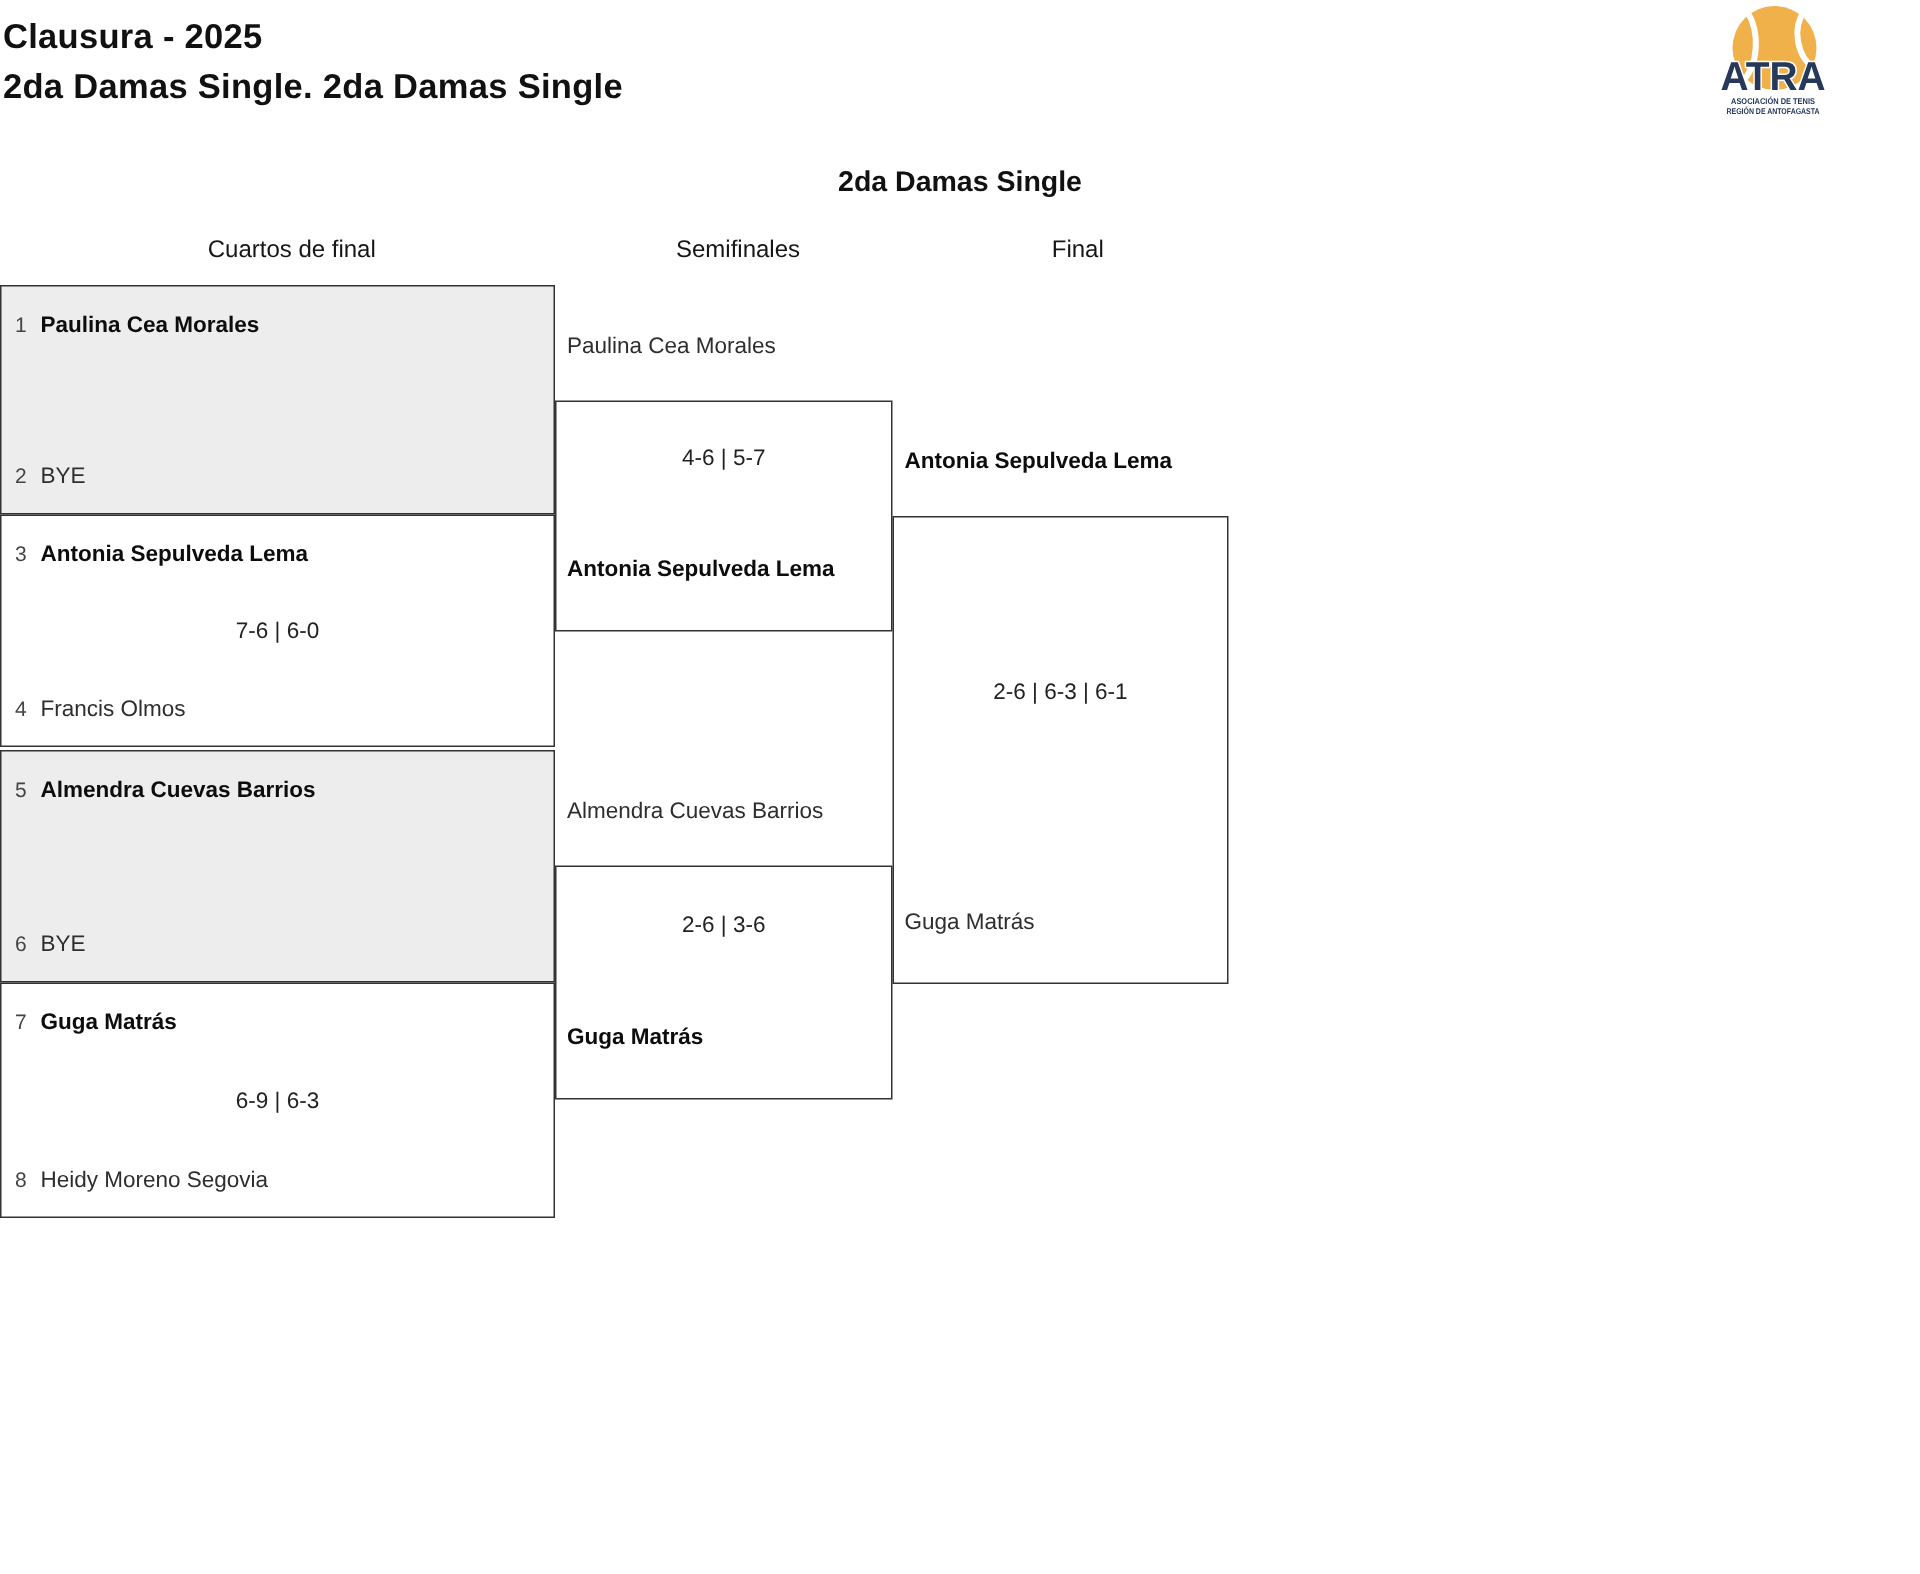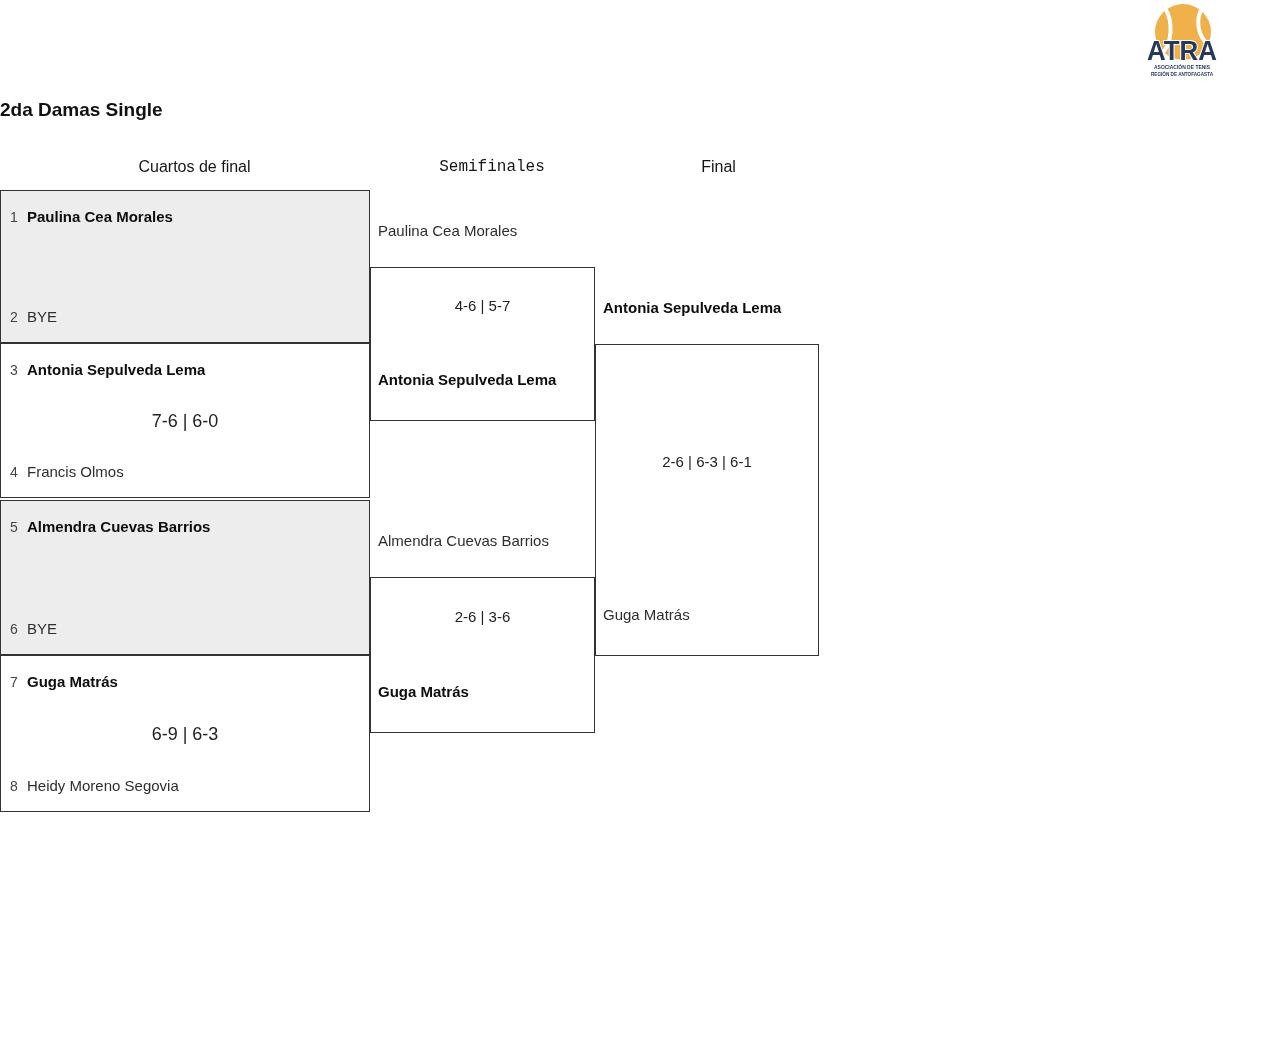--- a/index.html
+++ b/index.html
@@ -3,52 +3,56 @@
 <meta charset="utf-8">
 <style>
   * { margin:0; padding:0; box-sizing:border-box; }
   html,body { background:#fff; }
   .page {
     position:relative; width:1280px; height:1049px; background:#ffffff;
     font-family:"Liberation Sans","DejaVu Sans",sans-serif; color:#1c1c1c; overflow:hidden;
   }
   .hdr { position:absolute; left:2px; top:8px; font-size:23px; font-weight:700; line-height:33px; color:#111; letter-spacing:.2px; }
   .logo { position:absolute; left:1144px; top:2px; width:76px; height:82px; }
-  .btitle { position:absolute; left:0; top:99px; width:1280px; font-size:19px; font-weight:700; color:#111; }
+  .btitle { position:absolute; left:0; top:111px; width:1280px; text-align:center; font-size:19px; font-weight:700; color:#111; }
   .rh { position:absolute; top:158px; text-align:center; font-size:16px; font-weight:500; color:#161616;padding-left:19px; }
   .rh1 { left:0; width:370px; }
-  .rh2 { left:370px; width:225px;font-family:Liberation Mono, monospace; }
+  .rh2 { left:370px; width:225px; }
   .rh3 { left:597px; width:224px; }
 
   .box { position:absolute; border:1.5px solid #333; background:transparent; }
   .qbox { left:0; width:370px; }
   .qbox.bye { background:#ededed; }
   .sbox { left:370px; width:225px; }
   .fbox { left:595px; width:224px; }
 
   .slot { position:absolute; left:9px; display:flex; align-items:baseline; font-size:15px; line-height:19px; }
   .slot.st { top:16px; }
   .slot.sb { bottom:15px; }
   .seed { width:13px; flex:0 0 13px; color:#444; font-size:14px; }
   .nm { margin-left:4px; color:#2e2e2e; white-space:nowrap; }
   .nm.bold { font-weight:700; color:#0d0d0d; }
 
-  .qscore { position:absolute; left:0; width:100%; top:50%; transform:translateY(-50%); text-align:center; font-size:18px; color:#222; }
+  .qscore { position:absolute; left:0; width:100%; top:50%; transform:translateY(-50%); text-align:center; font-size:15px; color:#222; }
   .bscore { position:absolute; left:0; width:100%; top:calc(50% - 48px); text-align:center; font-size:15px; color:#222; line-height:19px; }
 
   .pl { position:absolute; left:7px; font-size:15px; line-height:19px; color:#2e2e2e; white-space:nowrap; }
   .pl.bold { font-weight:700; color:#0d0d0d; }
   .pl.pt { top:-47px; }
   .pl.pb { bottom:31px; }
 </style>
 </head>
 <body>
 
 <div class="page">
 
+  <div class="hdr">
+    <div>Clausura - 2025</div>
+    <div>2da Damas Single. 2da Damas Single</div>
+  </div>
 
   <div class="logo">
     <svg viewBox="0 0 76 82" width="76" height="82">
       <circle cx="39" cy="30" r="28" fill="#F0B04A"></circle>
       <path d="M21 6 C 29 19, 29 41, 17 53" stroke="#ffffff" stroke-width="4" fill="none"></path>
       <path d="M59 5 C 51 16, 53 35, 66 44" stroke="#ffffff" stroke-width="4" fill="none"></path>
       <text x="38" y="58" text-anchor="middle" font-size="27" font-weight="800" fill="#26395B" stroke="#ffffff" stroke-width="2" paint-order="stroke" textLength="70" lengthAdjust="spacingAndGlyphs">ATRA</text>
       <text x="38" y="67" text-anchor="middle" font-size="5.6" font-weight="700" fill="#26395B" textLength="56" lengthAdjust="spacingAndGlyphs">ASOCIACIÓN DE TENIS</text>
       <text x="38" y="74" text-anchor="middle" font-size="5.6" font-weight="700" fill="#26395B" textLength="62" lengthAdjust="spacingAndGlyphs">REGIÓN DE ANTOFAGASTA</text>
     </svg>

